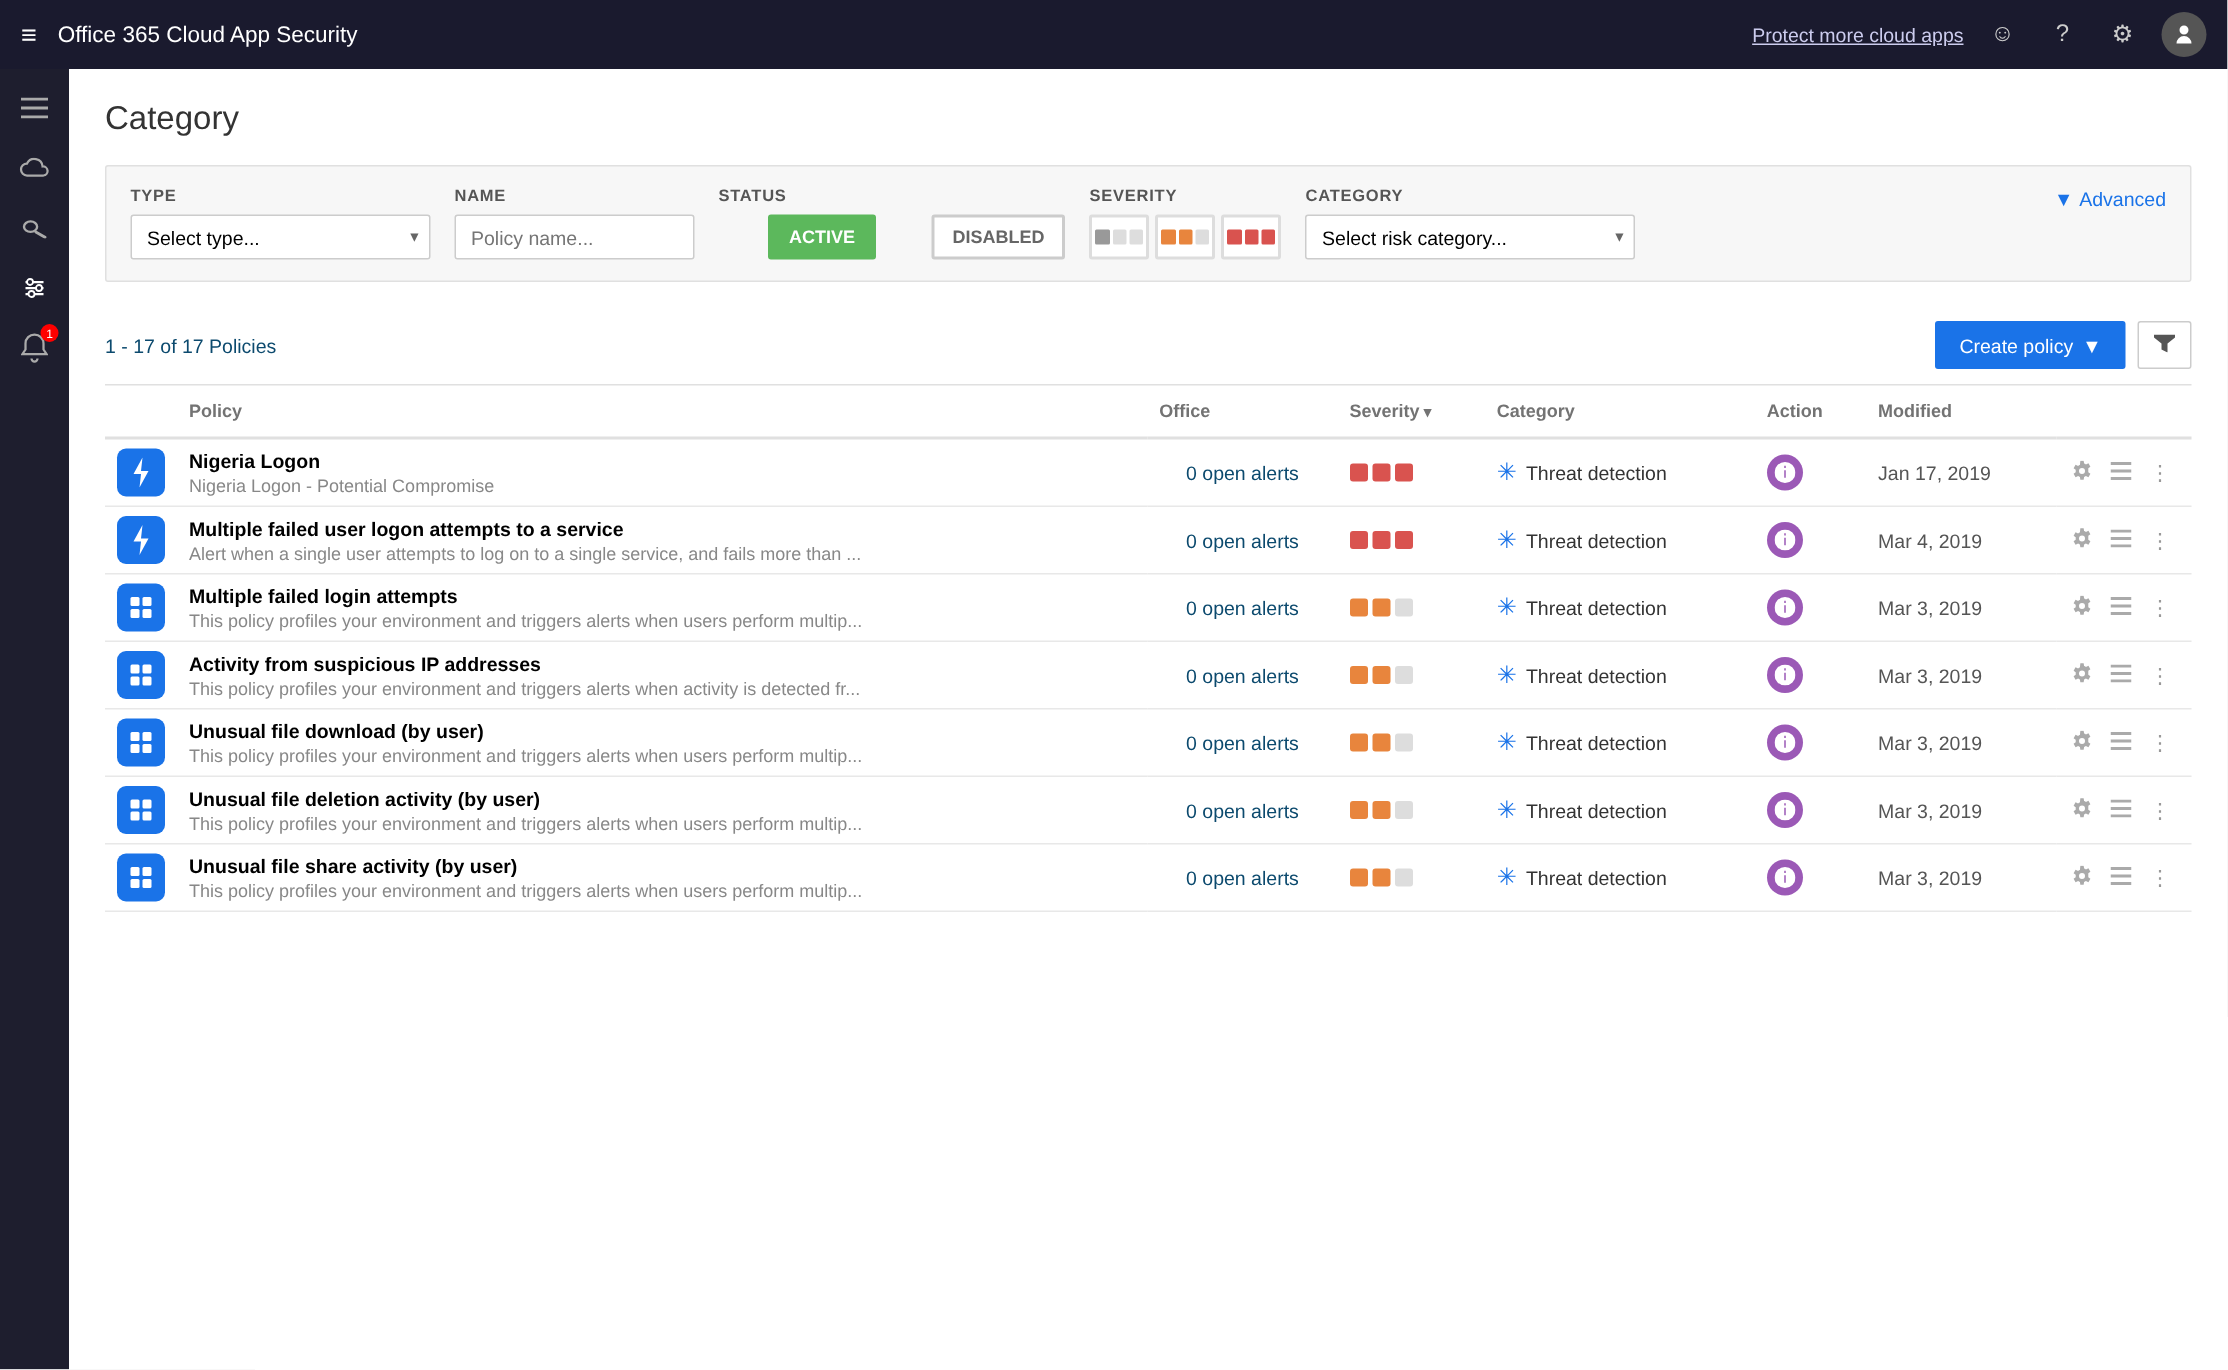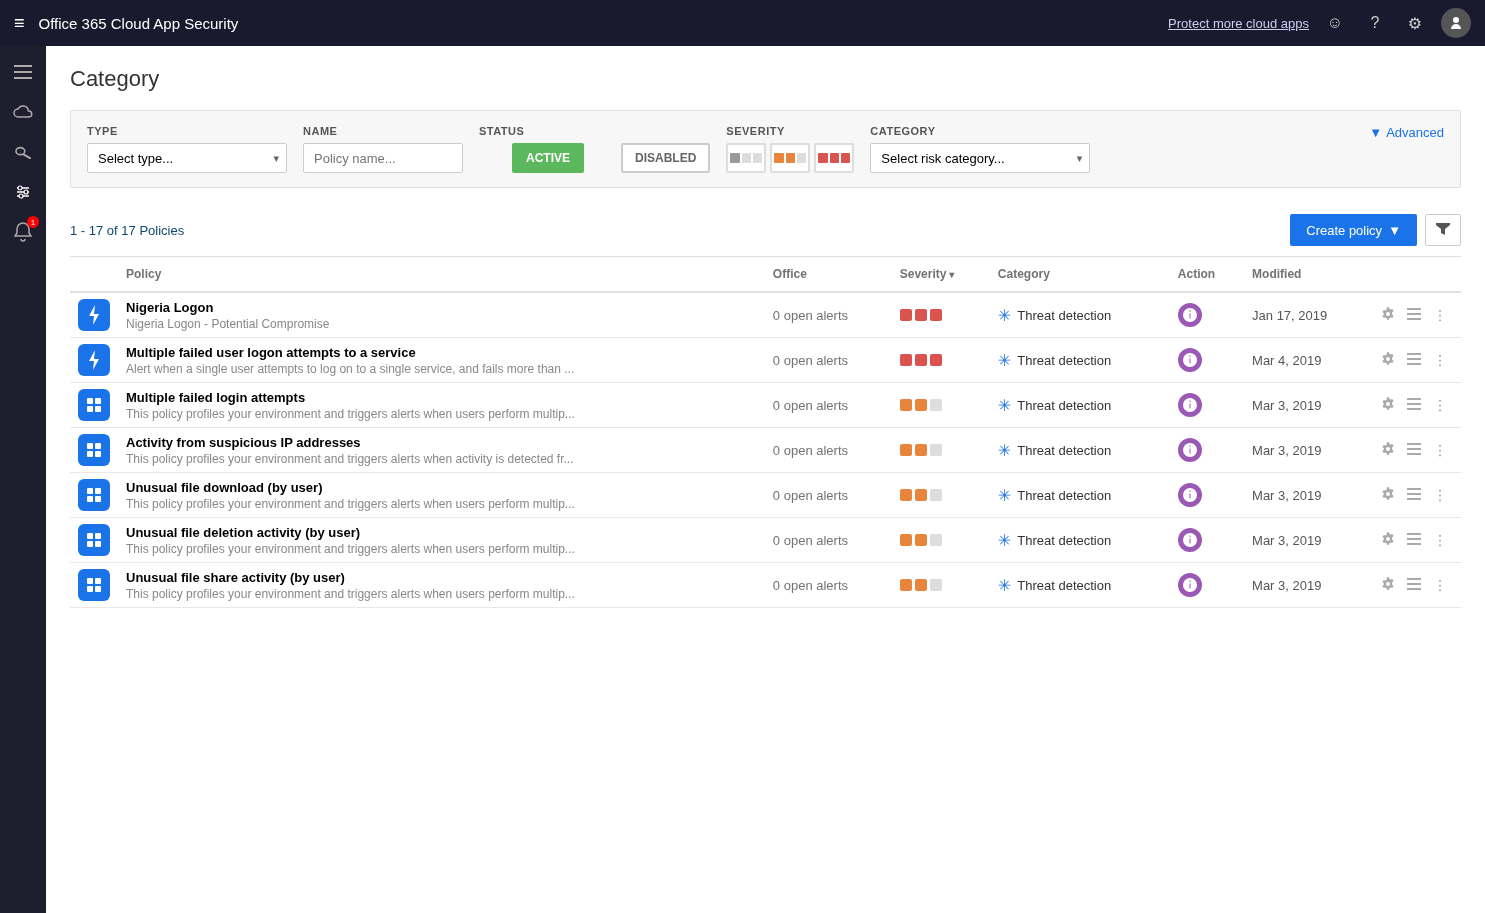--- a/index.html
+++ b/index.html
@@ -136,21 +136,21 @@
 
     .policy-icon {
       width: 32px; height: 32px; border-radius: 6px; background: #1a73e8;
       display: flex; align-items: center; justify-content: center; color: #fff;
       font-size: 16px;
     }
 
     .policy-name { font-size: 13px; font-weight: 600; color: #000000; }
     .policy-desc { font-size: 12px; color: #888; margin-top: 2px; }
 
-    .count-cell { color: #737373; font-size: 13px; white-space: nowrap; }
+    .count-cell { color: #0c4a6e; font-size: 13px; white-space: nowrap; text-align: center; }
 
     .severity-indicator { display: flex; gap: 3px; align-items: center; }
     .sev-ind { width: 12px; height: 12px; border-radius: 2px; }
 
     .category-cell { display: flex; align-items: center; gap: 6px; font-size: 13px; color: #333; }
 
     .action-icon {
       width: 24px; height: 24px; background: #9b59b6; border-radius: 50%;
       display: flex; align-items: center; justify-content: center;
       color: #fff; font-size: 12px;

